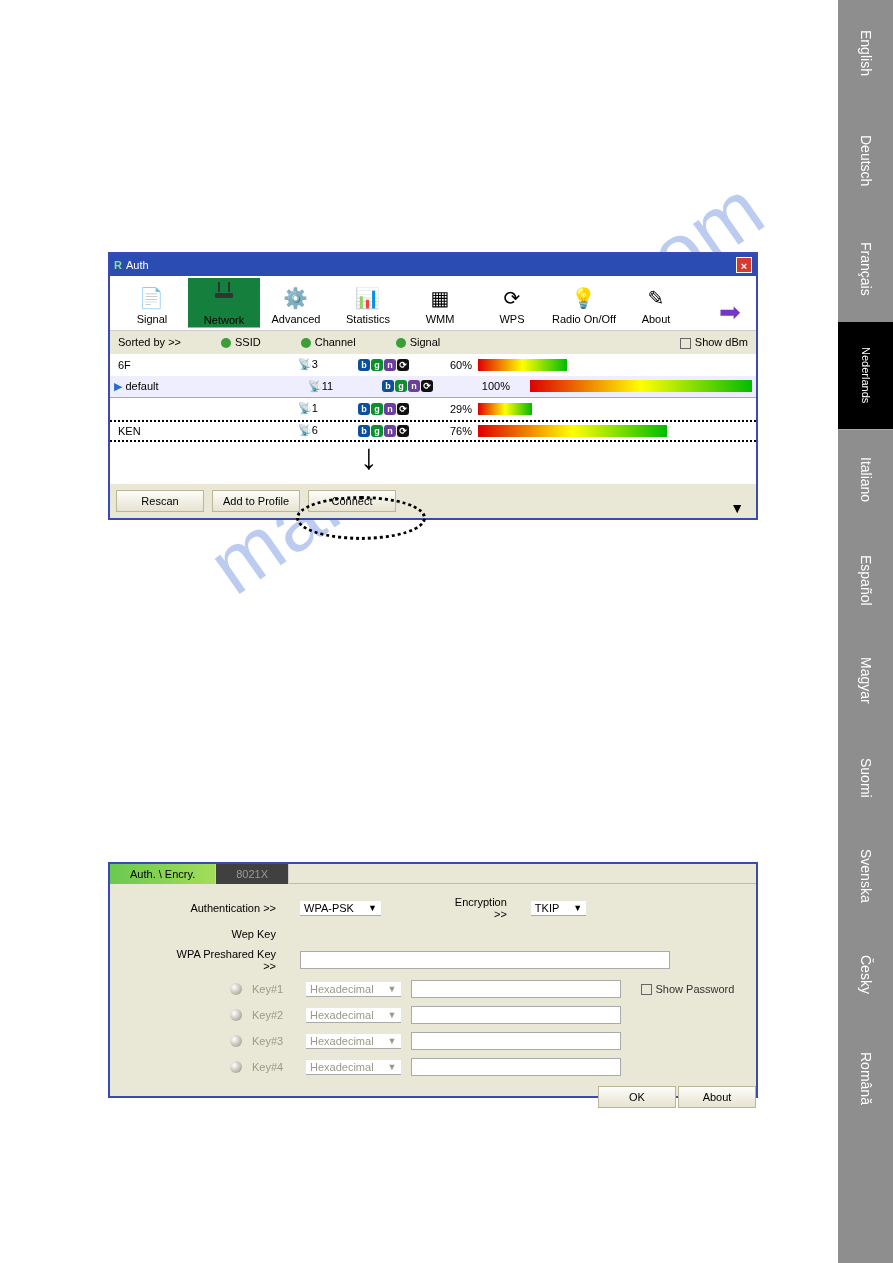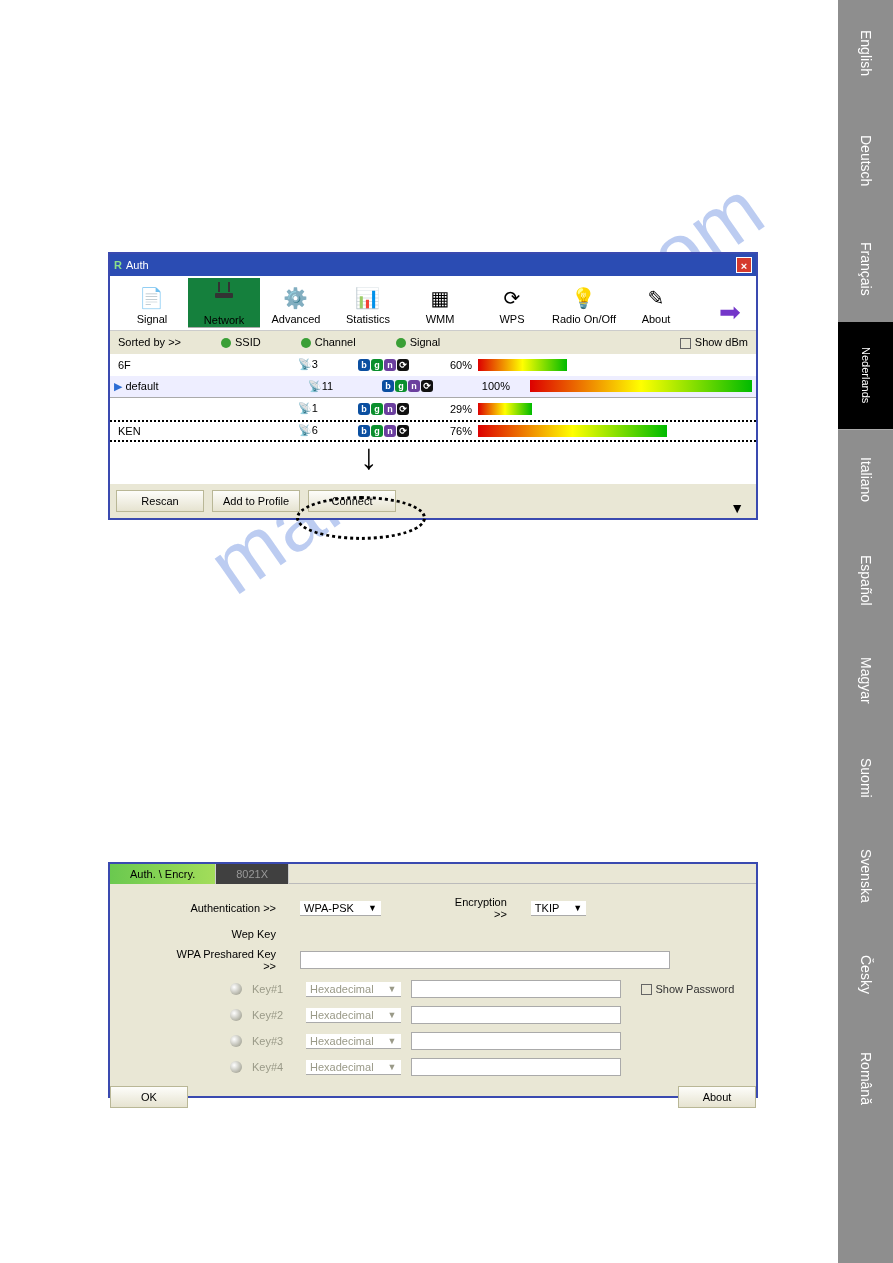--- a/index.html
+++ b/index.html
@@ -43,21 +43,21 @@
 .tabbar{display:flex;font-size:11px}
 .tab{padding:4px 20px;background:#404040;border-right:1px solid #ccc;cursor:pointer}
 .tab.on{background:linear-gradient(90deg,#6ac94f,#a3dd5a);color:#000}
 .formrow{display:flex;align-items:center;font-size:11px;padding:4px 0}
 .formrow .lab{width:130px;text-align:right;padding-right:24px}
 .sel{background:#fff;border:none;border-bottom:1px solid #aaa;font-size:11px;padding:1px 4px;display:flex;align-items:center;gap:14px}
 .tri{font-size:9px}
 .txt{background:#fff;border:1px solid #aaa;height:18px;font-size:11px;padding:0 3px}
 .krow{display:flex;align-items:center;font-size:11px;color:#9a9a88;padding:4px 0;gap:10px}
 .rdot{width:12px;height:12px;border-radius:50%;background:radial-gradient(circle at 35% 35%,#fff,#8f8f7d);display:inline-block}
-.btnrow2{display:flex;justify-content:space-between;gap:10px;padding:6px 0}
+.btnrow2{display:flex;justify-content:flex-end;gap:2px;padding:6px 0}
 .router-ico{width:26px;height:16px;position:relative}
 .router-ico::before{content:"";position:absolute;bottom:0;left:4px;width:18px;height:5px;background:#333;border-radius:1px}
 .router-ico::after{content:"";position:absolute;top:0;left:7px;width:2px;height:10px;background:#333;box-shadow:10px 0 0 #333}
 </style>
 </head>
 <body>
 
 <div class="watermark">manualshive.com</div>
 
 <div class="lang-bar" id="langbar">

